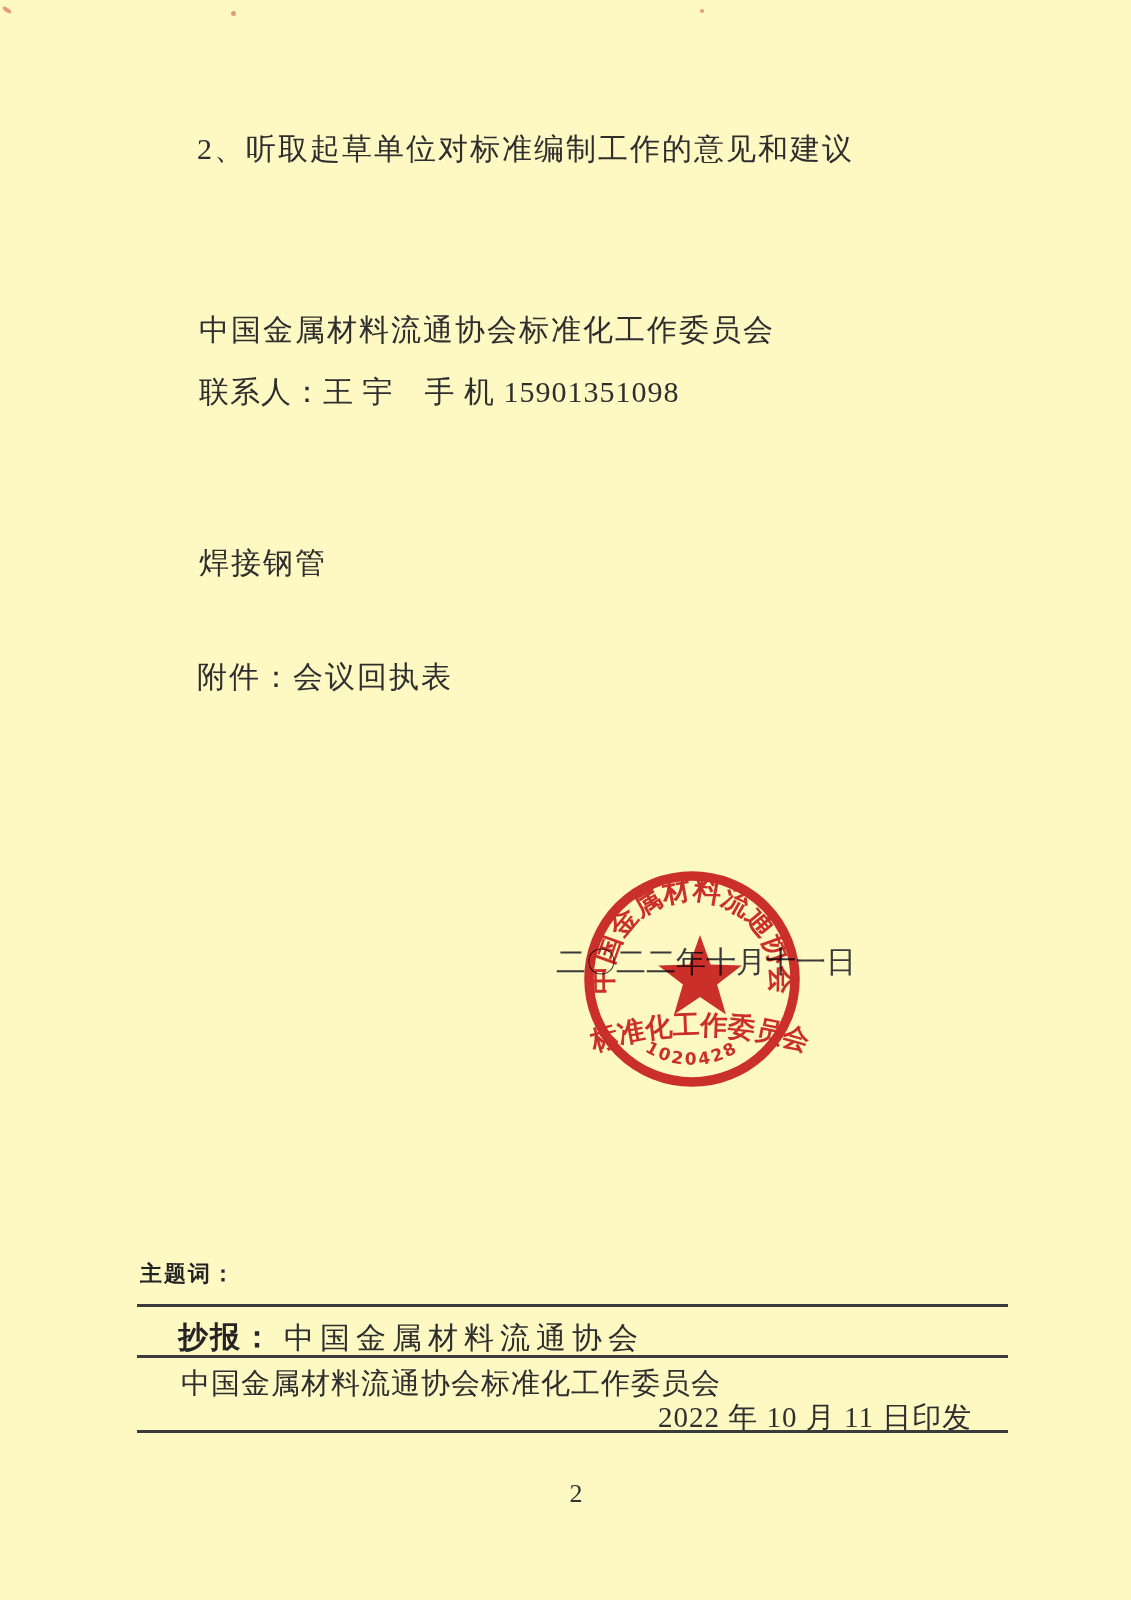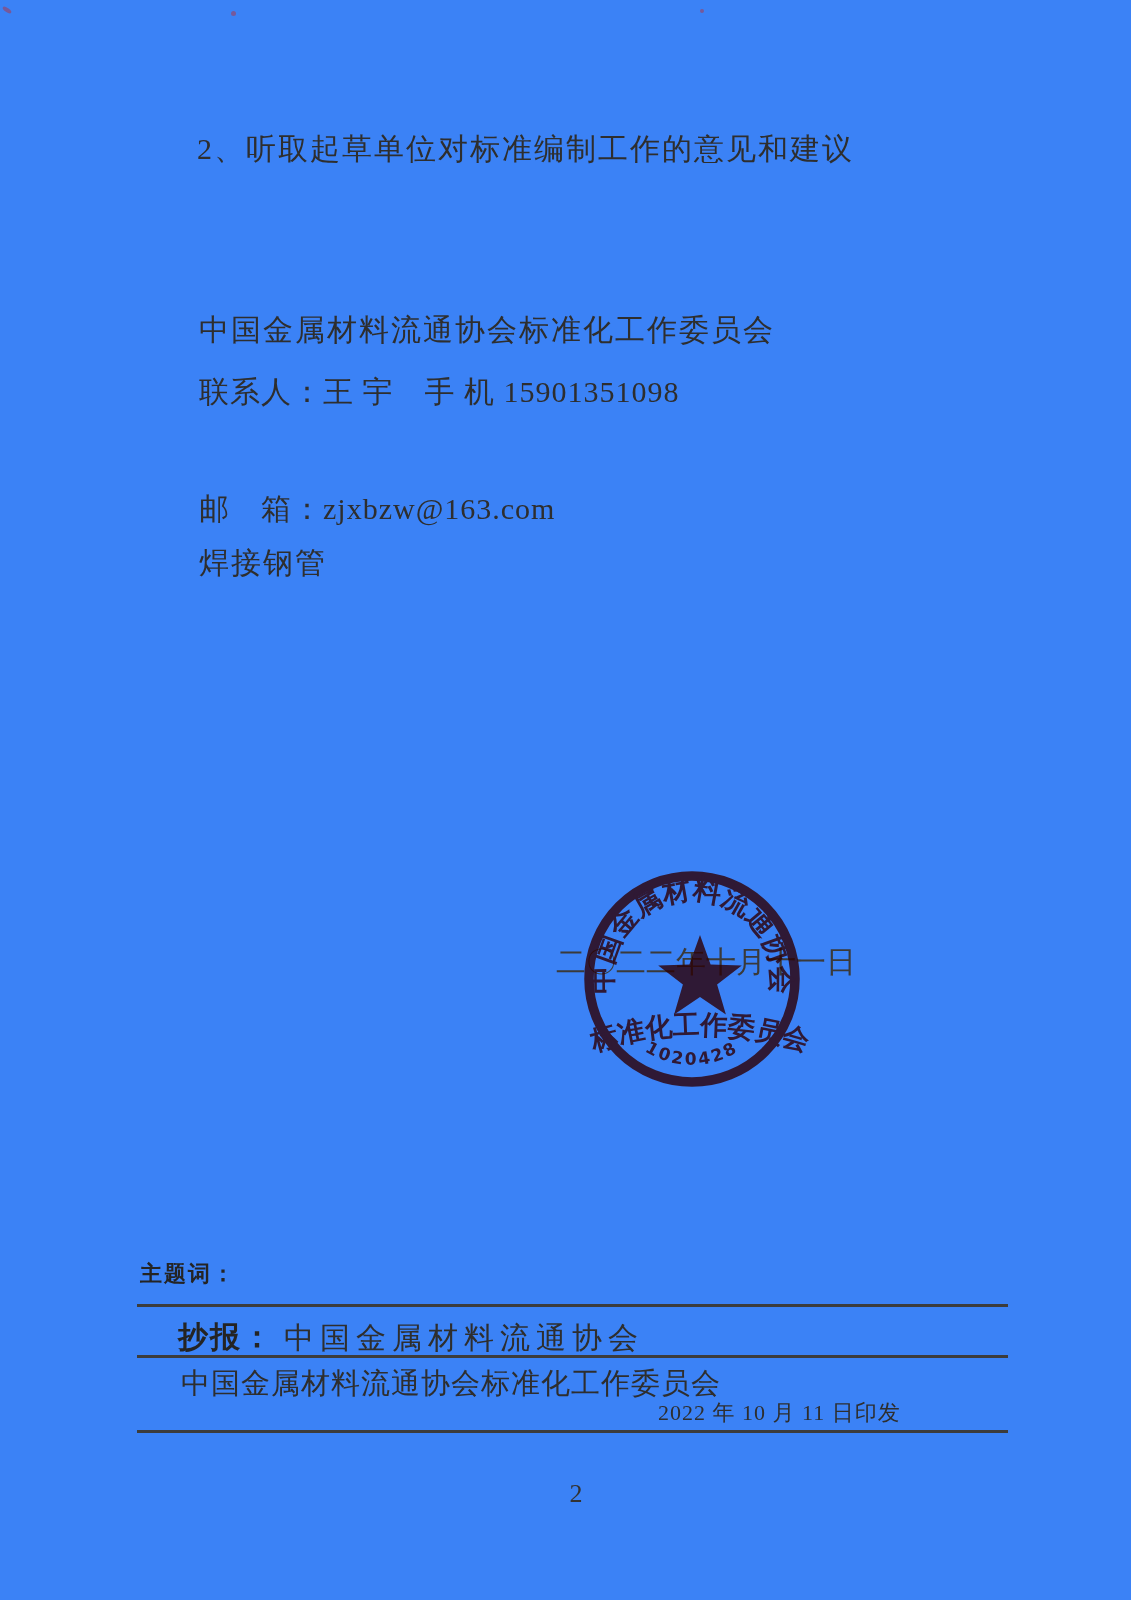--- a/index.html
+++ b/index.html
@@ -1,20 +1,20 @@
 <!DOCTYPE html>
 <html><head>
 <meta charset="utf-8">
 <style>
   html,body{margin:0;padding:0;background:#e8e8e6;}
   .page{
     position:relative;
     width:1131px;height:1600px;
     margin:0 auto;
-    background:#3b82f6;
+    background:#fef9c3;
     font-family:"Liberation Serif","DejaVu Serif",serif;
     color:#2e2e2e;
     overflow:hidden;
   }
   .line{position:absolute;white-space:pre;font-size:30px;line-height:1.2;}
   .item{left:197px;letter-spacing:2px;}
   #item2{top:131px;}
   #item3{top:192px;}
   #heading{left:188px;top:245px;font-size:32px;font-weight:bold;letter-spacing:3px;color:#222;}
   #org{left:199px;top:312px;letter-spacing:2px;}
@@ -30,41 +30,41 @@
   }
   .footer-rule{position:absolute;left:137px;width:871px;height:3px;background:#3c3c3c;}
   #rule1{top:1304px;}
   #rule2{top:1355px;}
   #rule3{top:1430px;}
   #subjectLabel{left:140px;top:1261px;font-size:22px;font-weight:bold;letter-spacing:2px;color:#242424;}
   #subjectTerms{left:281px;top:1263px;font-size:30px;letter-spacing:1px;}
   #copyLabel{left:178px;top:1319px;font-size:30px;font-weight:bold;letter-spacing:2px;color:#242424;}
   #copyTo{left:284px;top:1320px;font-size:30px;letter-spacing:6px;}
   #issuer{left:181px;top:1366px;font-size:29px;letter-spacing:1px;}
-  #issueDate{left:658px;top:1400px;font-size:22px;letter-spacing:1px;}
+  #issueDate{left:658px;top:1400px;font-size:29px;letter-spacing:1px;}
   #pageNum{left:556px;top:1478px;width:40px;text-align:center;font-size:26px;color:#333;}
   .speck{position:absolute;border-radius:50%;background:rgba(190,40,45,.45);}
   #speck1{left:2px;top:8px;width:10px;height:4px;transform:rotate(35deg);}
   #speck2{left:231px;top:11px;width:5px;height:5px;}
   #speck3{left:700px;top:9px;width:4px;height:4px;}
 </style>
 </head>
 <body>
 
 <div class="page">
 
   <div class="speck" id="speck1"></div>
   <div class="speck" id="speck2"></div>
   <div class="speck" id="speck3"></div>
 
   <div class="line item" id="item2">2、听取起草单位对标准编制工作的意见和建议</div>
   <div class="line" id="org">中国金属材料流通协会标准化工作委员会</div>
   <div class="line" id="contact1">联系人：王 宇　手 机 15901351098</div>
-  <div class="line" id="email">邮　箱：zjxbzw@163.com</div>
   <div class="line" id="notice">焊接钢管</div>
+  <div class="line" id="attach">附件：会议回执表</div>
 
   <div class="line" id="dateCn">二〇二二年十月十一日</div>
 
   <svg class="seal" viewBox="0 0 284 284">
     <defs>
       <path id="sealArc" d="M 63.2 155.9 A 80 80 0 1 1 220.8 155.9" fill="none"></path>
       <path id="bannerArc" d="M 50 212 Q 150 182 250 212" fill="none"></path>
       <path id="codeArc" d="M 92.7 212.4 A 86 86 0 0 0 191.3 212.4" fill="none"></path>
     </defs>
     <circle cx="142" cy="142" r="103" fill="none" stroke="#c8232a" stroke-width="9.5"></circle>

